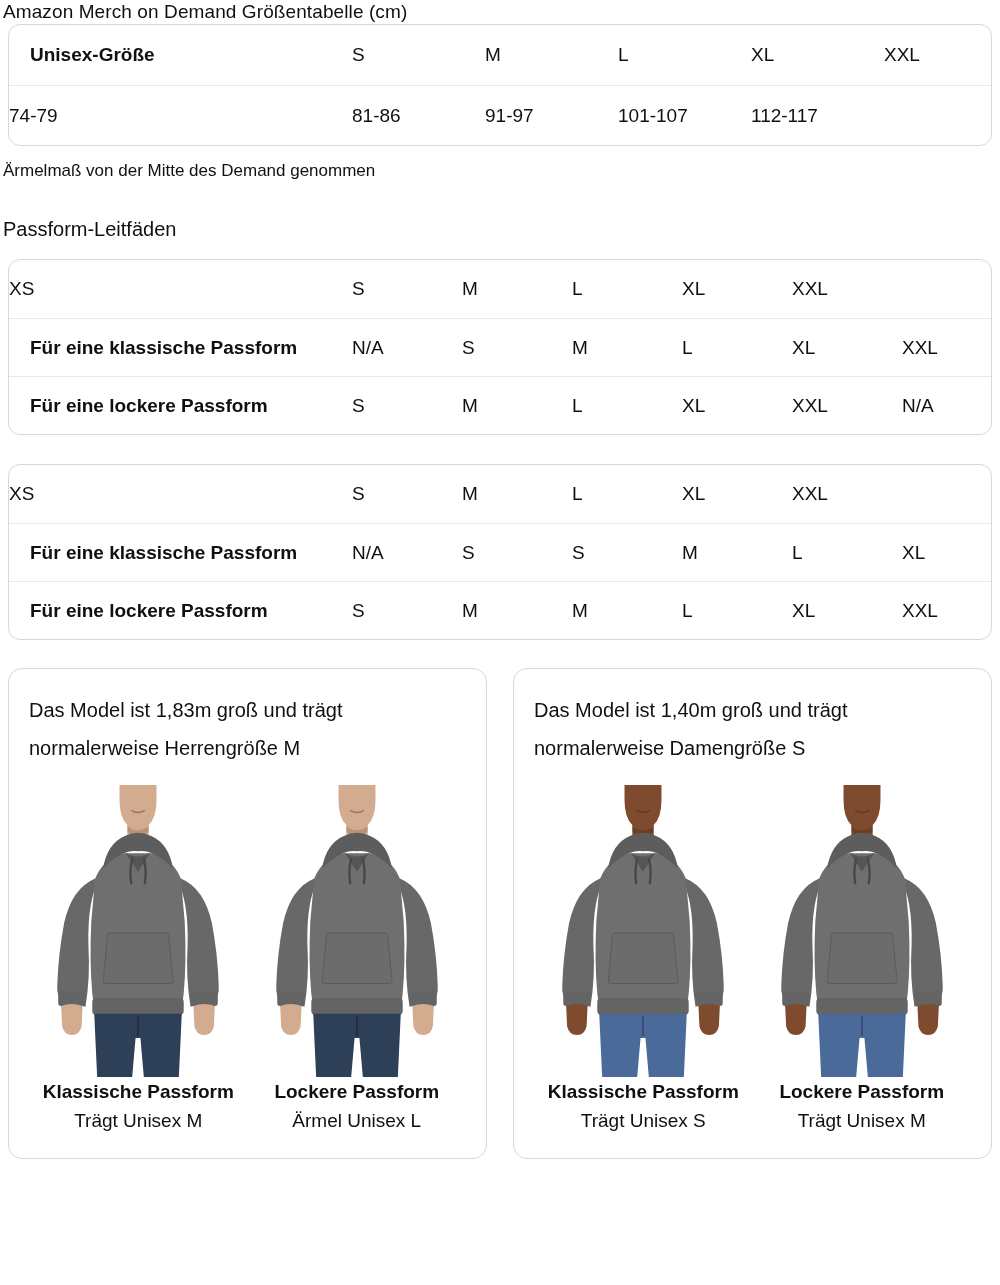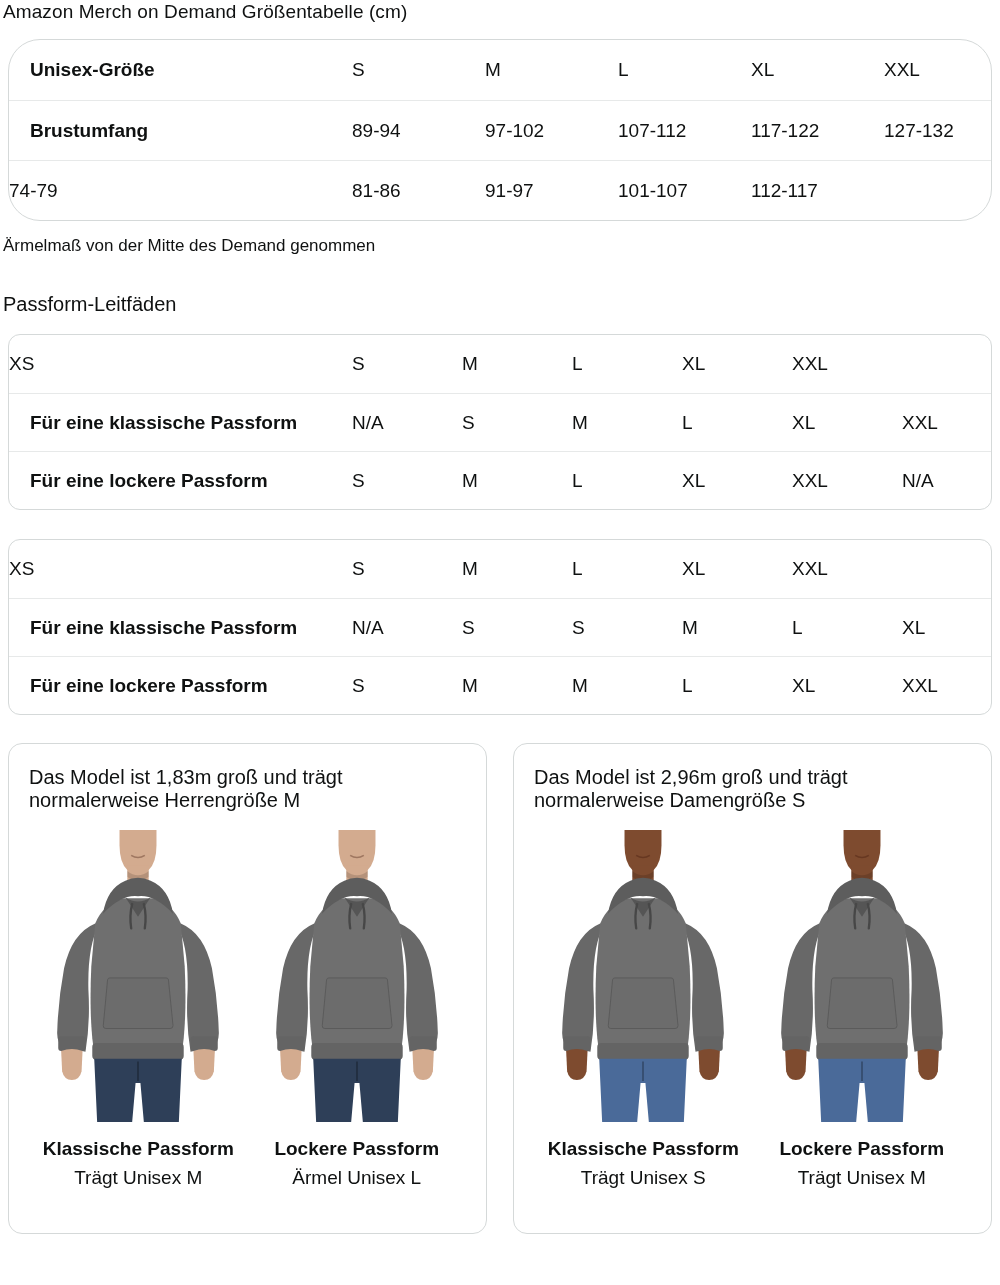--- a/index.html
+++ b/index.html
@@ -22,39 +22,39 @@
     border-radius: 12px;
     background: #fff;
     overflow: hidden;
   }
   .t-row { display: grid; align-items: center; }
   .t-row + .t-row { border-top: 1px solid #e7e9e9; }
   .t1 .t-row { grid-template-columns: 343px 133px 133px 133px 133px auto; height: 60px; }
   .t6 .t-row { grid-template-columns: 343px 110px 110px 110px 110px 110px auto; height: 58px; }
   .t-label { padding-left: 21px; font-weight: 700; font-size: 19px; white-space: nowrap; }
   .t-cell { font-size: 19px; white-space: nowrap; }
-  #size-table { margin-top: 16px; border-radius: 32px; }
+  #size-table { margin-top: 1px; }
   .footnote { font-size: 17px; margin: 15px 0 0 -5px; }
   .section-heading { font-size: 20px; font-weight: 400; margin: 37px 0 0 -5px; }
   #men-fit-table { margin-top: 18px; }
   #women-fit-table { margin-top: 29px; }
   
   .cards { display: flex; gap: 26px; margin-top: 28px; }
   .model-card {
     width: 479px; height: 491px;
     border: 1px solid #d5d9d9;
     border-radius: 14px;
     padding: 22px 20px 16px 20px;
     background: #fff;
   }
-  .card-desc { font-size: 20px; line-height: 23px; max-width: 410px; }
+  .card-desc { font-size: 20px; line-height: 38px; max-width: 410px; }
   .figs { display: flex; margin-top: 14px; }
   .fig { width: 50%; display: flex; flex-direction: column; align-items: center; }
   .fig-img { width: 214px; height: 300px; }
-  .fig-caption { text-align: center; margin-top: 12px; }
+  .fig-caption { text-align: center; }
   .fit-label { font-weight: 700; font-size: 19px; }
   .size-label { font-size: 19px; margin-top: 7px; }
   
   .figure { transform-box: view-box; transform-origin: 50% 50%; transform: scaleX(var(--ts, 1)); }
   .skin   { fill: var(--skin, #d6b096); }
   .mouth  { fill: none; stroke: rgba(60,20,10,.35); stroke-width: 1.6; }
   .neck-shade { fill: rgba(0,0,0,.14); }
   .torso  { fill: var(--hoodie, #6f6f6f); }
   .arm    { fill: #686868; }
   .hood   { fill: #5d5d5d; }
@@ -114,28 +114,20 @@
 <div class="chart-table t1" id="size-table">
   <div class="t-row">
     <div class="t-label">Unisex-Größe</div>
     <div class="t-cell">S</div>
     <div class="t-cell">M</div>
     <div class="t-cell">L</div>
     <div class="t-cell">XL</div>
     <div class="t-cell">XXL</div>
   </div>
   <div class="t-row">
-    <div class="t-label">Brustumfang</div>
-    <div class="t-cell">89-94</div>
-    <div class="t-cell">97-102</div>
-    <div class="t-cell">107-112</div>
-    <div class="t-cell">117-122</div>
-    <div class="t-cell">127-132</div>
-  </div>
-  <div class="t-row">
     <div class="t-cell">74-79</div>
     <div class="t-cell">81-86</div>
     <div class="t-cell">91-97</div>
     <div class="t-cell">101-107</div>
     <div class="t-cell">112-117</div>
   </div>
 </div>
 
 <div class="footnote">Ärmelmaß von der Mitte des Demand genommen</div>
 
@@ -219,21 +211,21 @@
           </svg>
         <div class="fig-caption">
           <div class="fit-label">Lockere Passform</div>
           <div class="size-label">Ärmel Unisex L</div>
         </div>
       </div>
     </div>
   </div>
 
   <div class="model-card card-women">
-    <div class="card-desc">Das Model ist 2,96m groß und trägt normalerweise Damengröße S</div>
+    <div class="card-desc">Das Model ist 1,40m groß und trägt normalerweise Damengröße S</div>
     <div class="figs">
       <div class="fig female fit-w-classic">
         <svg class="fig-img" viewBox="0 0 220 300">
             <use href="#model-figure"></use>
           </svg>
         <div class="fig-caption">
           <div class="fit-label">Klassische Passform</div>
           <div class="size-label">Trägt Unisex S</div>
         </div>
       </div>

